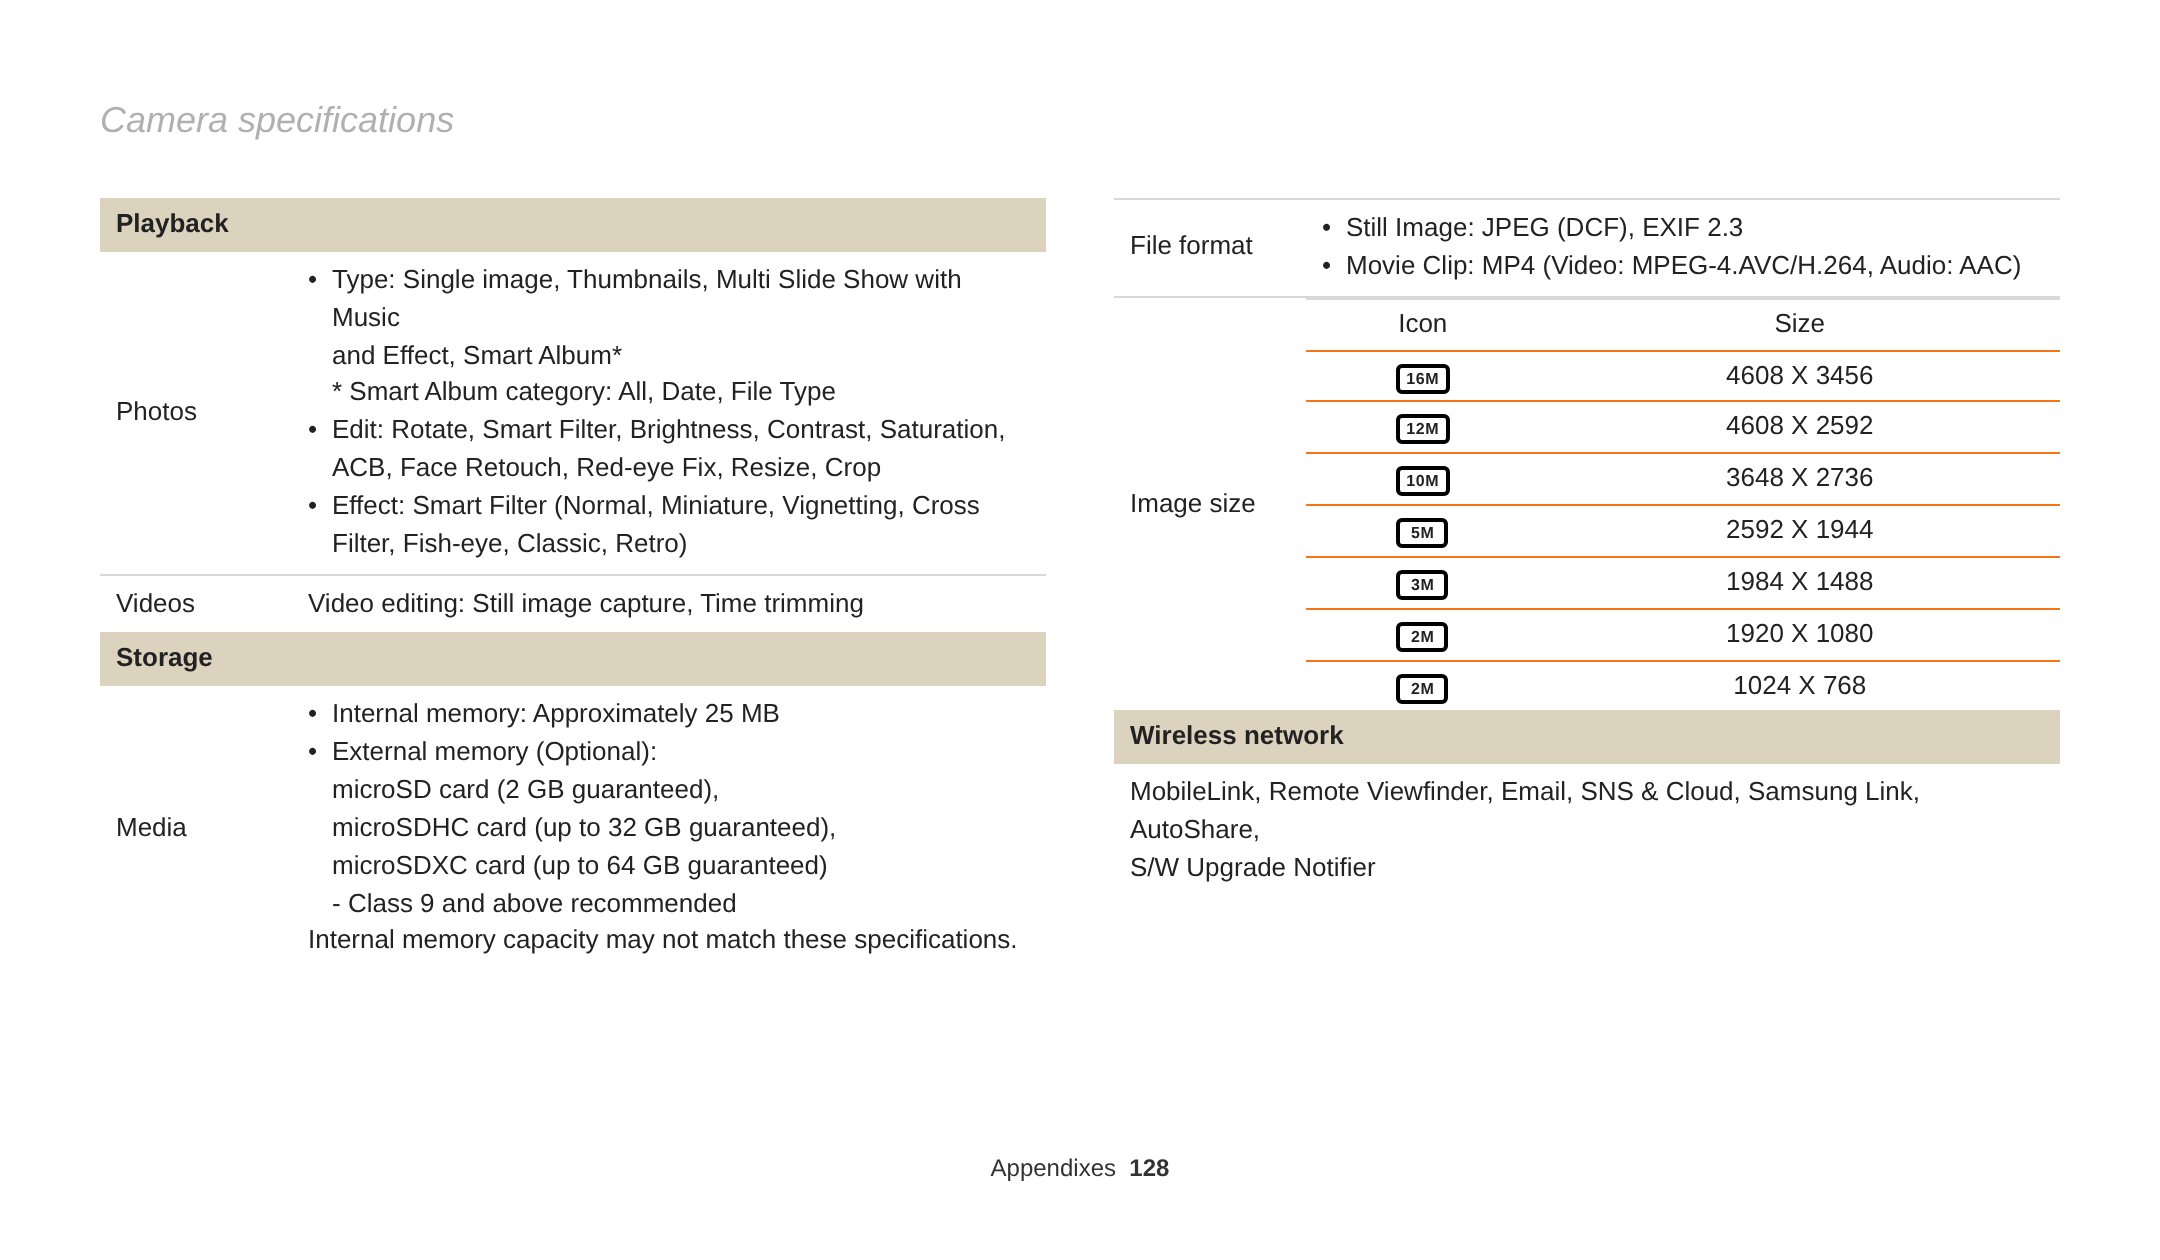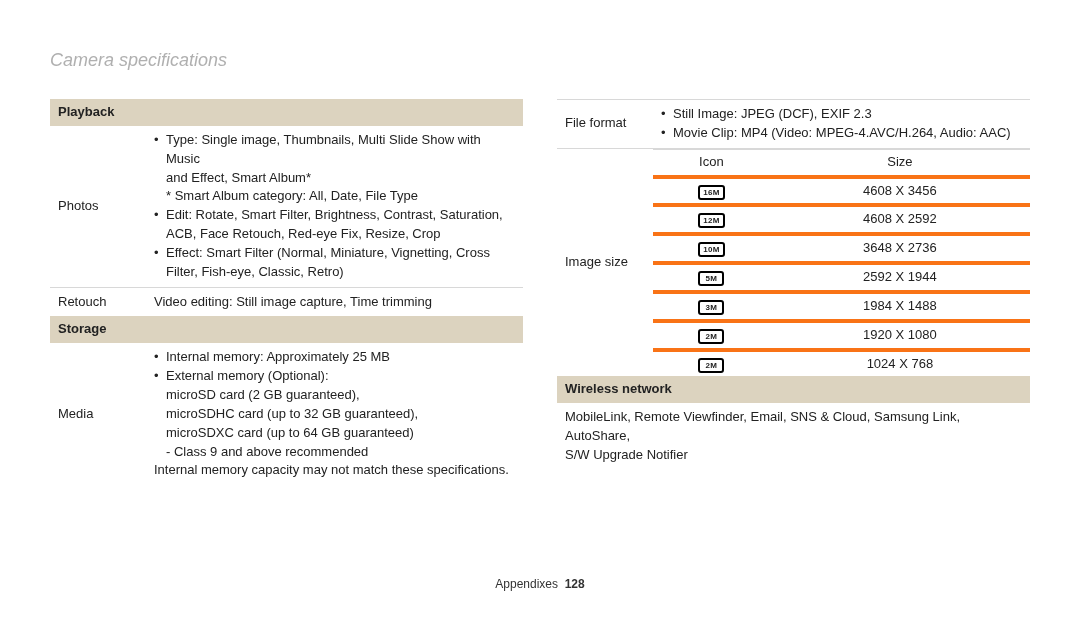--- a/index.html
+++ b/index.html
@@ -12,21 +12,21 @@
   td { vertical-align: top; padding: 5px 8px; border: none; }
   td.label { width: 96px; }
   .section-header td { background: #dcd3bf; font-weight: 600; font-size: 13px; padding: 4px 8px; margin-left: 24px; }
   .sep td { border-top: 1px solid #d8d8d8; }
   .bullets { list-style: none; padding-left: 0; }
   .bullets li { position: relative; padding-left: 12px; }
   .bullets li::before { content: "•"; position: absolute; left: 0; top: 0; }
   .inner-table { width: 100%; border-collapse: collapse; }
   .inner-table td { padding: 3px 6px; text-align: center; }
   .inner-table .hrow td { border-bottom: none; }
-  .inner-table tr + tr td { border-top: 4px solid #f97316; }
+  .inner-table tr + tr td { border-top: 1px solid #f97316; }
   .size-icon { display: inline-block; border: 2px solid #000; border-radius: 3px; padding: 0 3px; font-size: 8px; font-weight: 700; line-height: 11px; min-width: 26px; letter-spacing: 0.3px; }
   .footer { position: absolute; bottom: 22px; left: 0; width: 100%; text-align: center; font-size: 12px; color: #333; }
   .footer .pnum { font-weight: 700; }
 </style>
 </head>
 <body>
 
 <div class="page">
 
   <div class="title">Camera specifications</div>
@@ -53,21 +53,21 @@
                 <span>ACB, Face Retouch, Red-eye Fix, Resize, Crop</span>
               </li>
               <li>
                 <span>Effect: Smart Filter (Normal, Miniature, Vignetting, Cross</span><br>
                 <span>Filter, Fish-eye, Classic, Retro)</span>
               </li>
             </ul>
           </td>
         </tr>
         <tr class="sep">
-          <td class="label">Retouch</td>
+          <td class="label">Videos</td>
           <td>Video editing: Still image capture, Time trimming</td>
         </tr>
         <tr class="section-header">
           <td colspan="2">Storage</td>
         </tr>
         <tr>
           <td class="label" style="vertical-align:middle;">Media</td>
           <td>
             <ul class="bullets">
               <li>Internal memory: Approximately 25 MB</li>

